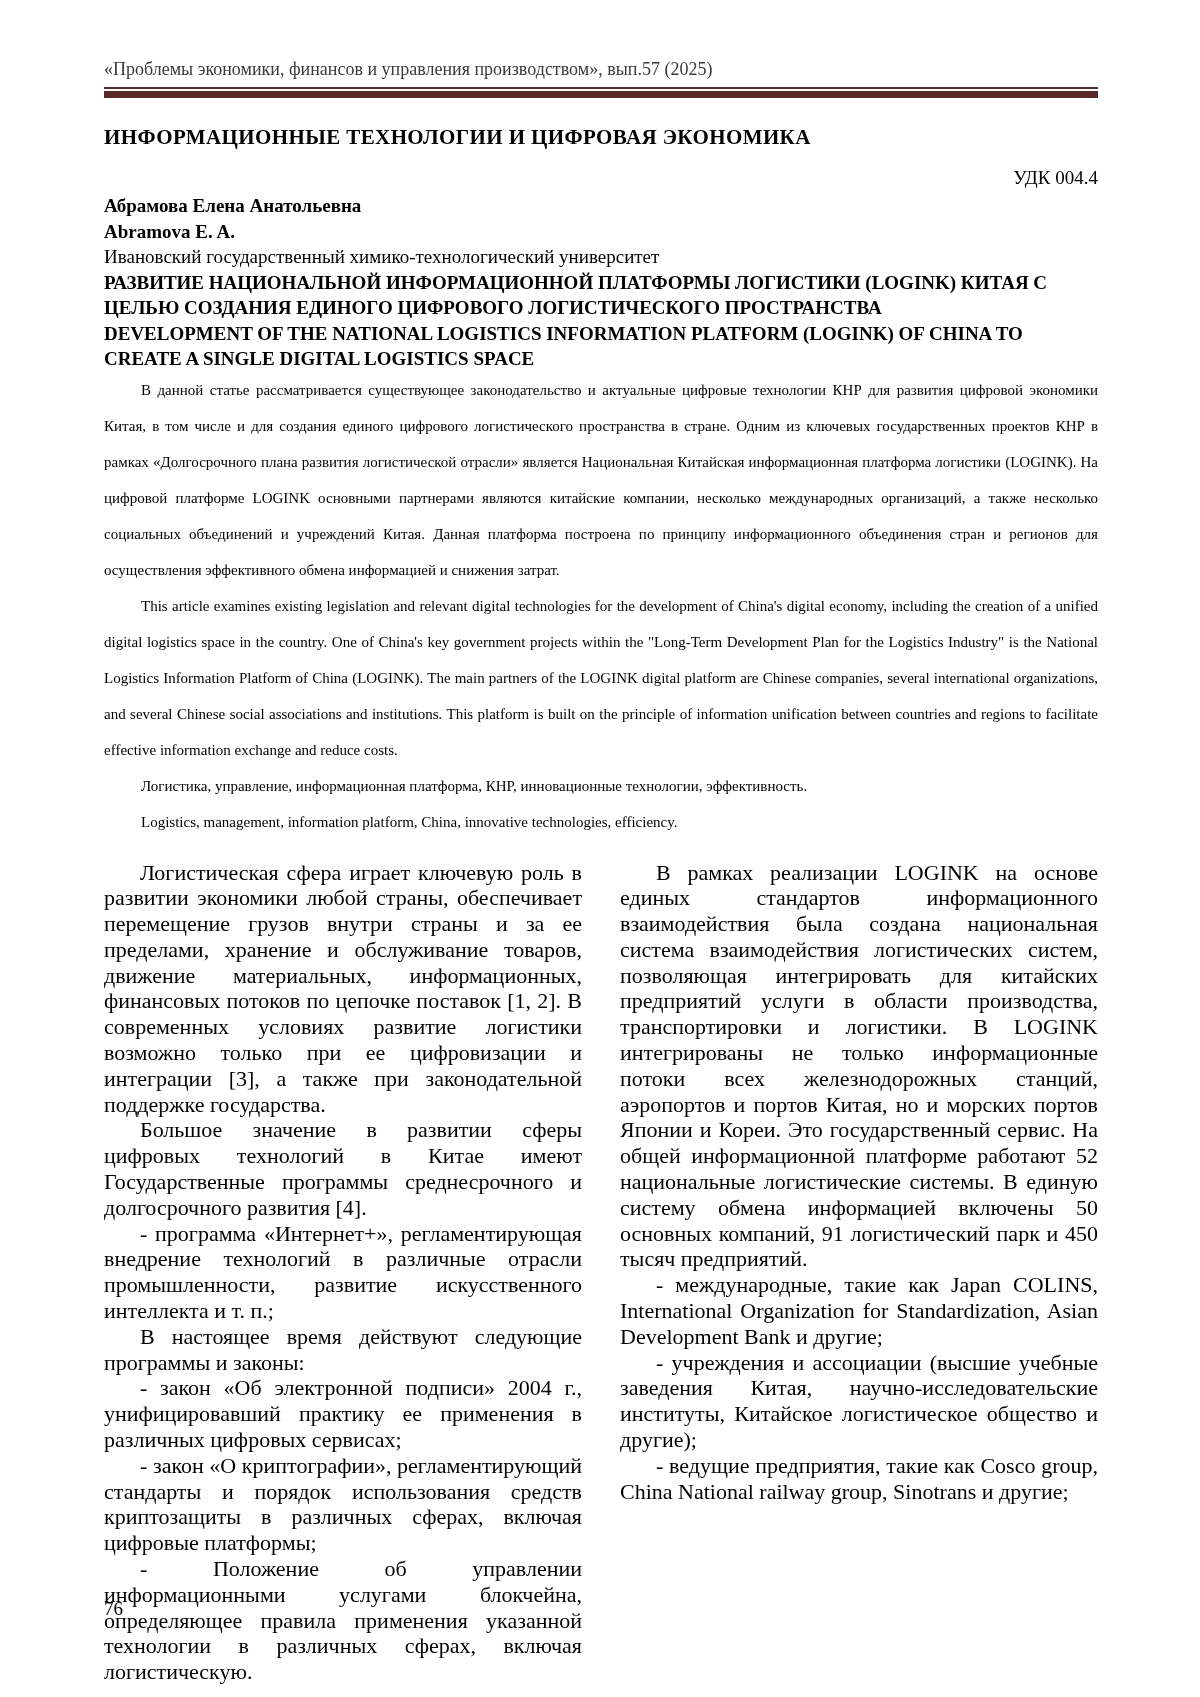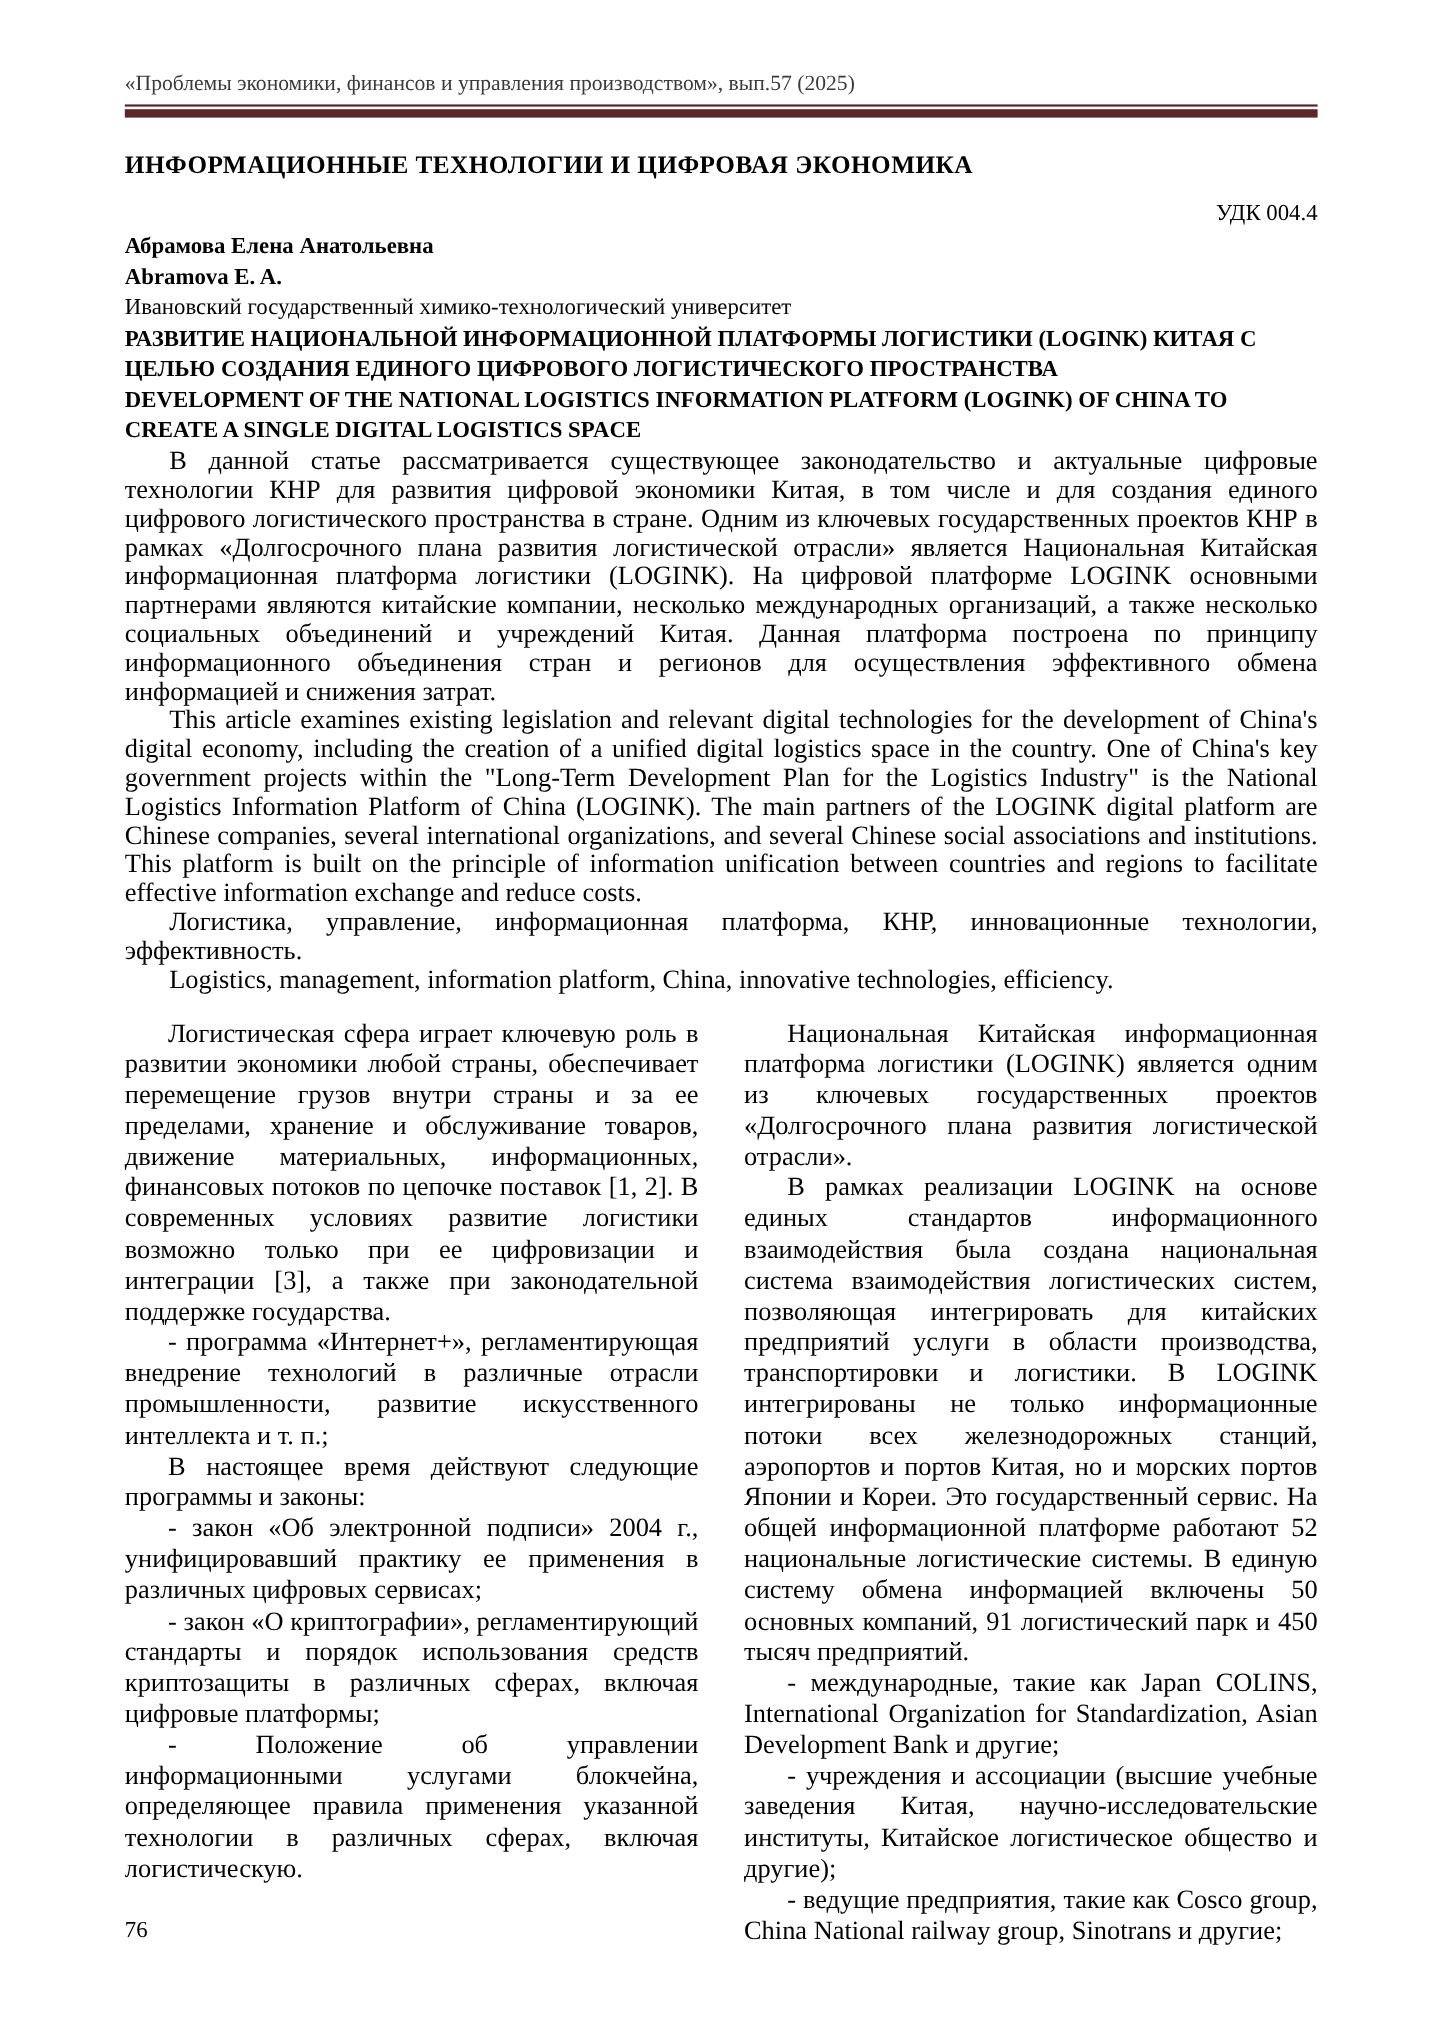--- a/index.html
+++ b/index.html
@@ -29,22 +29,22 @@
   }
 
   .udk { margin-top:17px; text-align:right; font-size:19px; }
 
   .meta { margin-top:4px; }
   .meta p { margin:0; font-size:19px; line-height:25.5px; }
   .bold { font-weight:bold; }
 
   .abstract, .keywords {
     margin:0;
-    font-size:22px;
-    line-height:24px;
+    font-size:15px;
+    line-height:36px;
     text-align:justify;
     text-indent:37px;
   }
 
   .columns { display:flex; gap:38px; margin-top:20px; }
   .col { width:478px; }
   .col p {
     margin:0;
     font-size:22px;
     line-height:25.8px;
@@ -85,28 +85,28 @@
     </div>
 
     <p class="abstract">В данной статье рассматривается существующее законодательство и актуальные цифровые технологии КНР для развития цифровой экономики Китая, в том числе и для создания единого цифрового логистического пространства в стране. Одним из ключевых государственных проектов КНР в рамках «Долгосрочного плана развития логистической отрасли» является Национальная Китайская информационная платформа логистики (LOGINK). На цифровой платформе LOGINK основными партнерами являются китайские компании, несколько международных организаций, а также несколько социальных объединений и учреждений Китая. Данная платформа построена по принципу информационного объединения стран и регионов для осуществления эффективного обмена информацией и снижения затрат.</p>
     <p class="abstract">This article examines existing legislation and relevant digital technologies for the development of China's digital economy, including the creation of a unified digital logistics space in the country. One of China's key government projects within the "Long-Term Development Plan for the Logistics Industry" is the National Logistics Information Platform of China (LOGINK). The main partners of the LOGINK digital platform are Chinese companies, several international organizations, and several Chinese social associations and institutions. This platform is built on the principle of information unification between countries and regions to facilitate effective information exchange and reduce costs.</p>
     <p class="keywords">Логистика, управление, информационная платформа, КНР, инновационные технологии, эффективность.</p>
     <p class="keywords">Logistics, management, information platform, China, innovative technologies, efficiency.</p>
 
     <div class="columns">
       <div class="col">
         <p>Логистическая сфера играет ключевую роль в развитии экономики любой страны, обеспечивает перемещение грузов внутри страны и за ее пределами, хранение и обслуживание товаров, движение материальных, информационных, финансовых потоков по цепочке поставок [1, 2]. В современных условиях развитие логистики возможно только при ее цифровизации и интеграции [3], а также при законодательной поддержке государства.</p>
+        <p>Большое значение в развитии сферы цифровых технологий в Китае имеют Государственные программы среднесрочного и долгосрочного развития [4].</p>
         <p>- программа «Интернет+», регламентирующая внедрение технологий в различные отрасли промышленности, развитие искусственного интеллекта и т. п.;</p>
         <p>В настоящее время действуют следующие программы и законы:</p>
         <p>- закон «Об электронной подписи» 2004 г., унифицировавший практику ее применения в различных цифровых сервисах;</p>
         <p>- закон «О криптографии», регламентирующий стандарты и порядок использования средств криптозащиты в различных сферах, включая цифровые платформы;</p>
         <p>- Положение об управлении информационными услугами блокчейна, определяющее правила применения указанной технологии в различных сферах, включая логистическую.</p>
       </div>
       <div class="col">
-        <p>Национальная Китайская информационная платформа логистики (LOGINK) является одним из ключевых государственных проектов «Долгосрочного плана развития логистической отрасли».</p>
         <p>В рамках реализации LOGINK на основе единых стандартов информационного взаимодействия была создана национальная система взаимодействия логистических систем, позволяющая интегрировать для китайских предприятий услуги в области производства, транспортировки и логистики. В LOGINK интегрированы не только информационные потоки всех железнодорожных станций, аэропортов и портов Китая, но и морских портов Японии и Кореи. Это государственный сервис. На общей информационной платформе работают 52 национальные логистические системы. В единую систему обмена информацией включены 50 основных компаний, 91 логистический парк и 450 тысяч предприятий.</p>
         <p>- международные, такие как Japan COLINS, International Organization for Standardization, Asian Development Bank и другие;</p>
         <p>- учреждения и ассоциации (высшие учебные заведения Китая, научно-исследовательские институты, Китайское логистическое общество и другие);</p>
         <p>- ведущие предприятия, такие как Cosco group, China National railway group, Sinotrans и другие;</p>
       </div>
     </div>
 
   </div>
 
   <div class="page-number">76</div>

